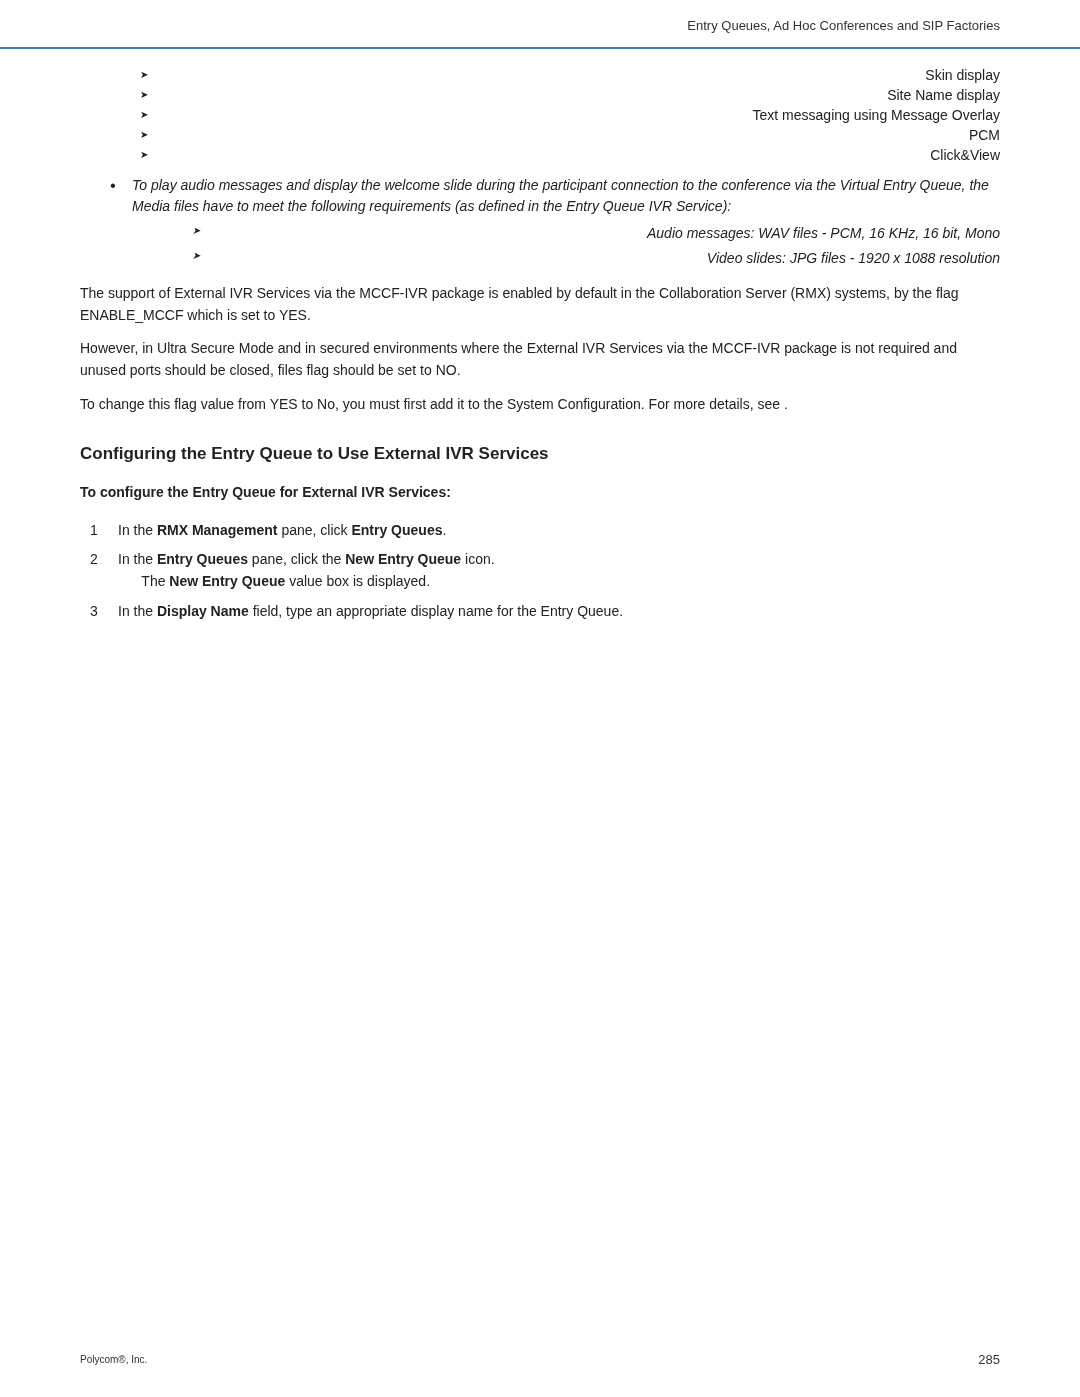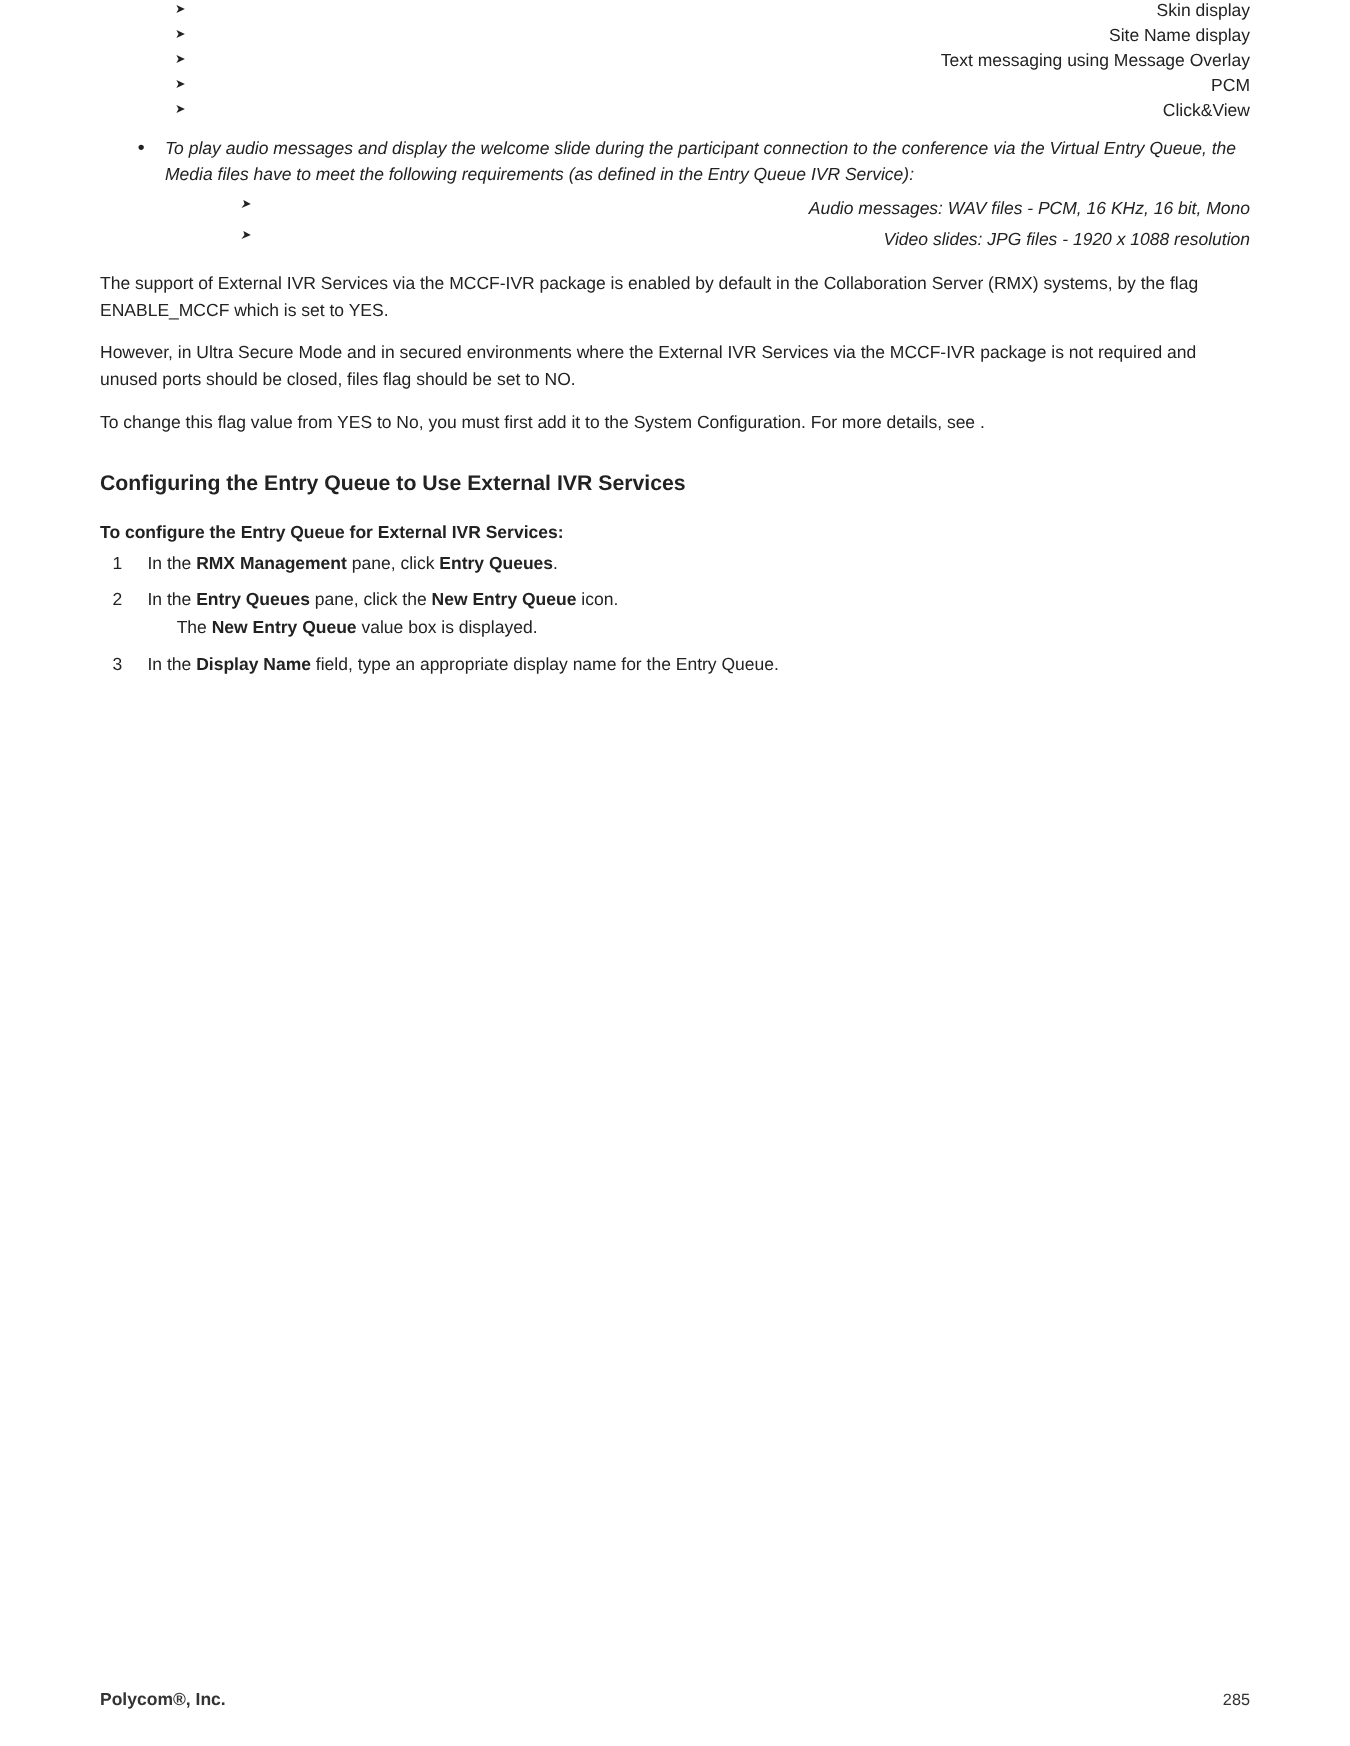--- a/index.html
+++ b/index.html
@@ -113,21 +113,21 @@
       line-height: 1.55;
       margin-bottom: 12px;
       color: #222;
     }
 
     
     .sub-heading {
       font-size: 14px;
       font-weight: bold;
       margin-top: 18px;
-      margin-bottom: 7px;
+      margin-bottom: 20px;
     }
 
     
     .numbered-list {
       list-style: none;
       margin-left: 10px;
       margin-bottom: 12px;
     }
 
     .numbered-list li {
@@ -157,37 +157,39 @@
       left: 80px;
       right: 80px;
       display: flex;
       justify-content: space-between;
       align-items: center;
       font-size: 13px;
       color: #333;
     }
 
     .footer-left {
-      font-size: 14px;
-      font-weight: bold;
+      font-size: 10px;
     }
 
     .footer-right {
       font-size: 13px;
     }
 
     .indent-sub-list {
       margin-top: 6px;
     }
   </style>
 </head>
 <body>
 
 <div class="page-container">
 
+  <div class="header-area">
+    <div class="header-text">Entry Queues, Ad Hoc Conferences and SIP Factories</div>
+  </div>
 
   <div class="content-area">
 
     <ul class="arrow-list">
       <li>Skin display</li>
       <li>Site Name display</li>
       <li>Text messaging using Message Overlay</li>
       <li>PCM</li>
       <li>Click&amp;View</li>
     </ul>

